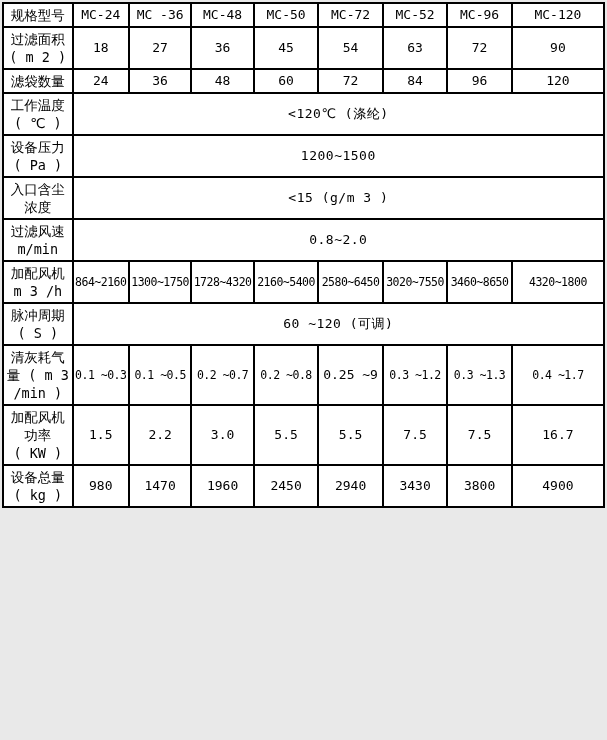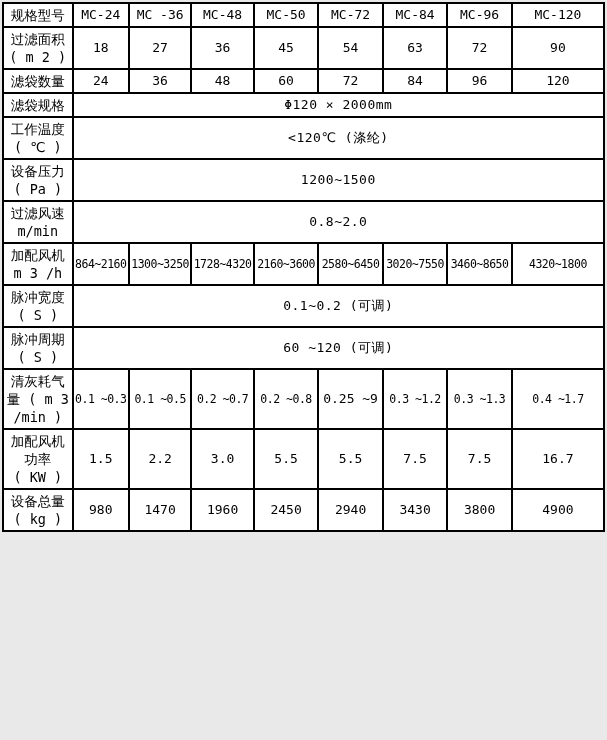--- a/index.html
+++ b/index.html
@@ -32,21 +32,21 @@
     <tbody>
         <tr>
           <th class="rowlabel">
             <div>规格型号</div>
           </th>
           <td>MC-24</td>
           <td>MC -36</td>
           <td>MC-48</td>
           <td>MC-50</td>
           <td>MC-72</td>
-          <td>MC-84</td>
+          <td>MC-52</td>
           <td>MC-96</td>
           <td>MC-120</td>
         </tr>
         <tr>
           <th class="rowlabel">
             <div>过滤面积</div>
             <div>( m 2 )</div>
           </th>
           <td>18</td>
           <td>27</td>
@@ -65,65 +65,59 @@
           <td>36</td>
           <td>48</td>
           <td>60</td>
           <td>72</td>
           <td>84</td>
           <td>96</td>
           <td>120</td>
         </tr>
         <tr>
           <th class="rowlabel">
-            <div>滤袋规格</div>
-          </th>
-          <td colspan="8" class="spanval">Φ120 × 2000mm</td>
-        </tr>
-        <tr>
-          <th class="rowlabel">
             <div>工作温度</div>
             <div>( ℃ )</div>
           </th>
           <td colspan="8" class="spanval">&lt;120℃ (涤纶)</td>
         </tr>
         <tr>
           <th class="rowlabel">
             <div>设备压力</div>
             <div>( Pa )</div>
           </th>
           <td colspan="8" class="spanval">1200~1500</td>
         </tr>
         <tr>
           <th class="rowlabel">
+            <div>入口含尘</div>
+            <div>浓度</div>
+          </th>
+          <td colspan="8" class="spanval">&lt;15 (g/m 3 )</td>
+        </tr>
+        <tr>
+          <th class="rowlabel">
             <div>过滤风速</div>
             <div>m/min</div>
           </th>
           <td colspan="8" class="spanval">0.8~2.0</td>
         </tr>
         <tr>
           <th class="rowlabel">
             <div>加配风机</div>
             <div>m 3 /h</div>
           </th>
           <td class="tight">864~2160</td>
-          <td class="tight">1300~3250</td>
+          <td class="tight">1300~1750</td>
           <td class="tight">1728~4320</td>
-          <td class="tight">2160~3600</td>
+          <td class="tight">2160~5400</td>
           <td class="tight">2580~6450</td>
           <td class="tight">3020~7550</td>
           <td class="tight">3460~8650</td>
           <td class="tight">4320~1800</td>
-        </tr>
-        <tr>
-          <th class="rowlabel">
-            <div>脉冲宽度</div>
-            <div>( S )</div>
-          </th>
-          <td colspan="8" class="spanval">0.1~0.2  (可调)</td>
         </tr>
         <tr>
           <th class="rowlabel">
             <div>脉冲周期</div>
             <div>( S )</div>
           </th>
           <td colspan="8" class="spanval">60 ~120  (可调)</td>
         </tr>
         <tr>
           <th class="rowlabel">

